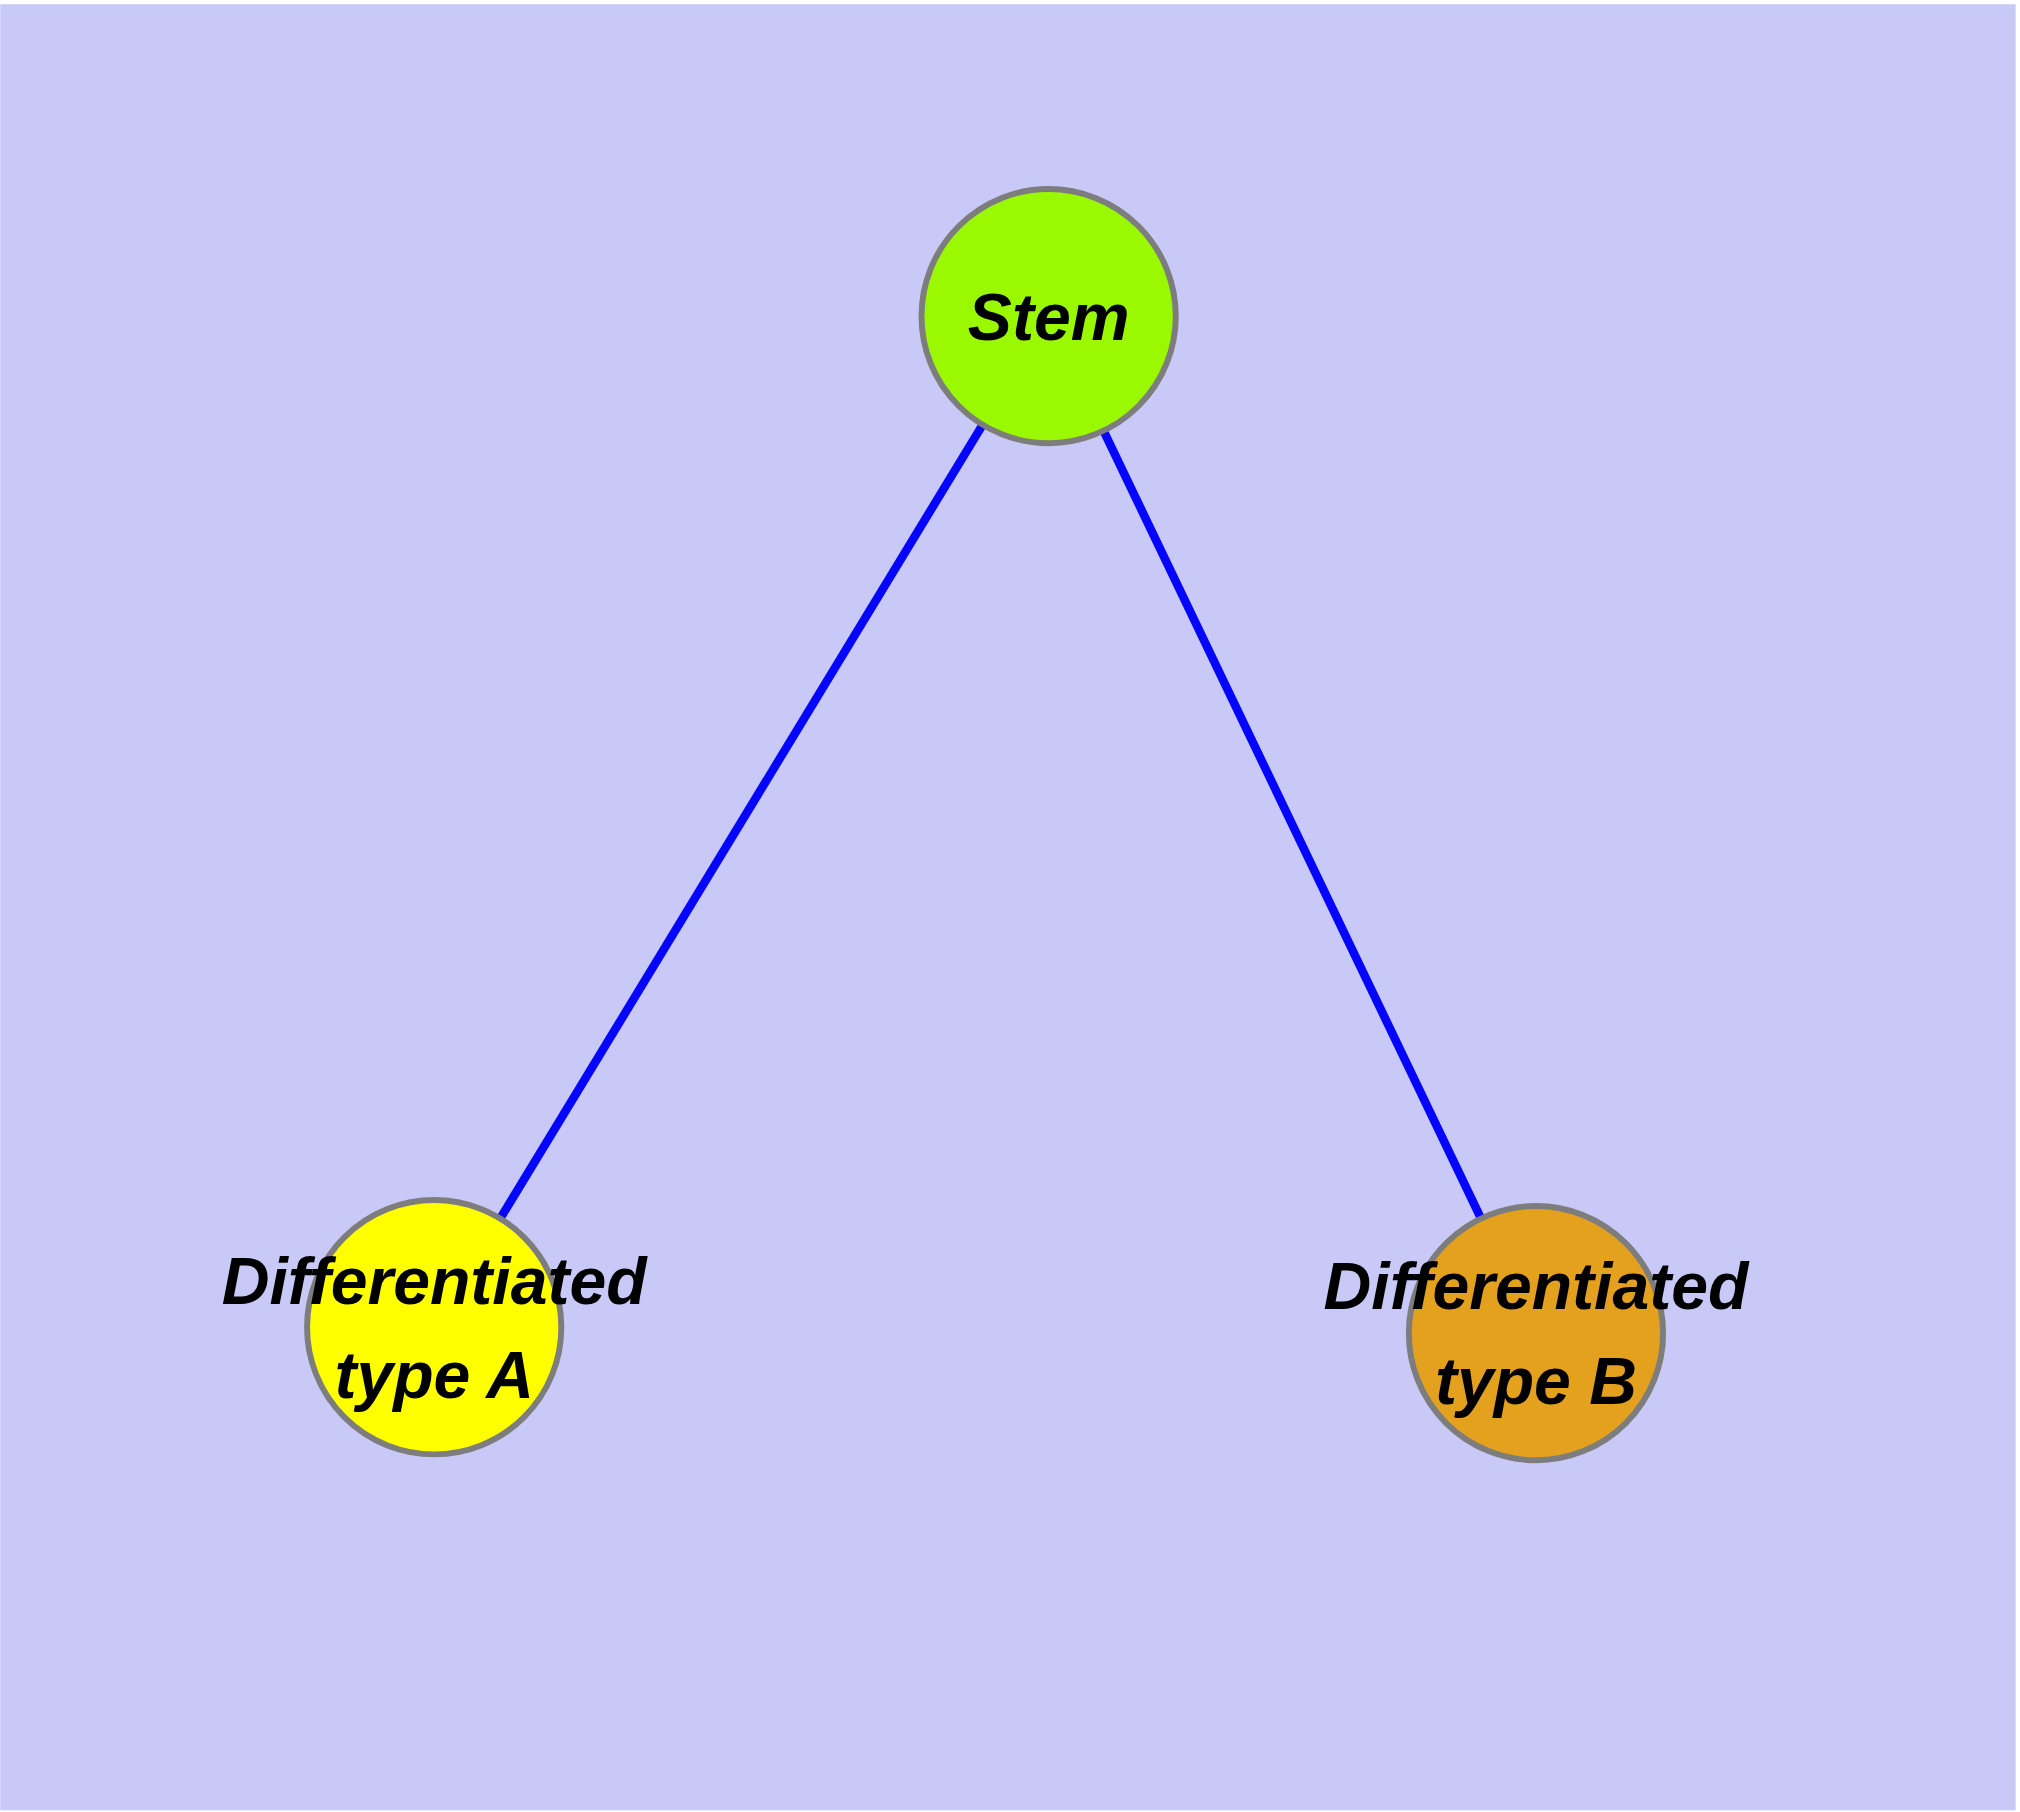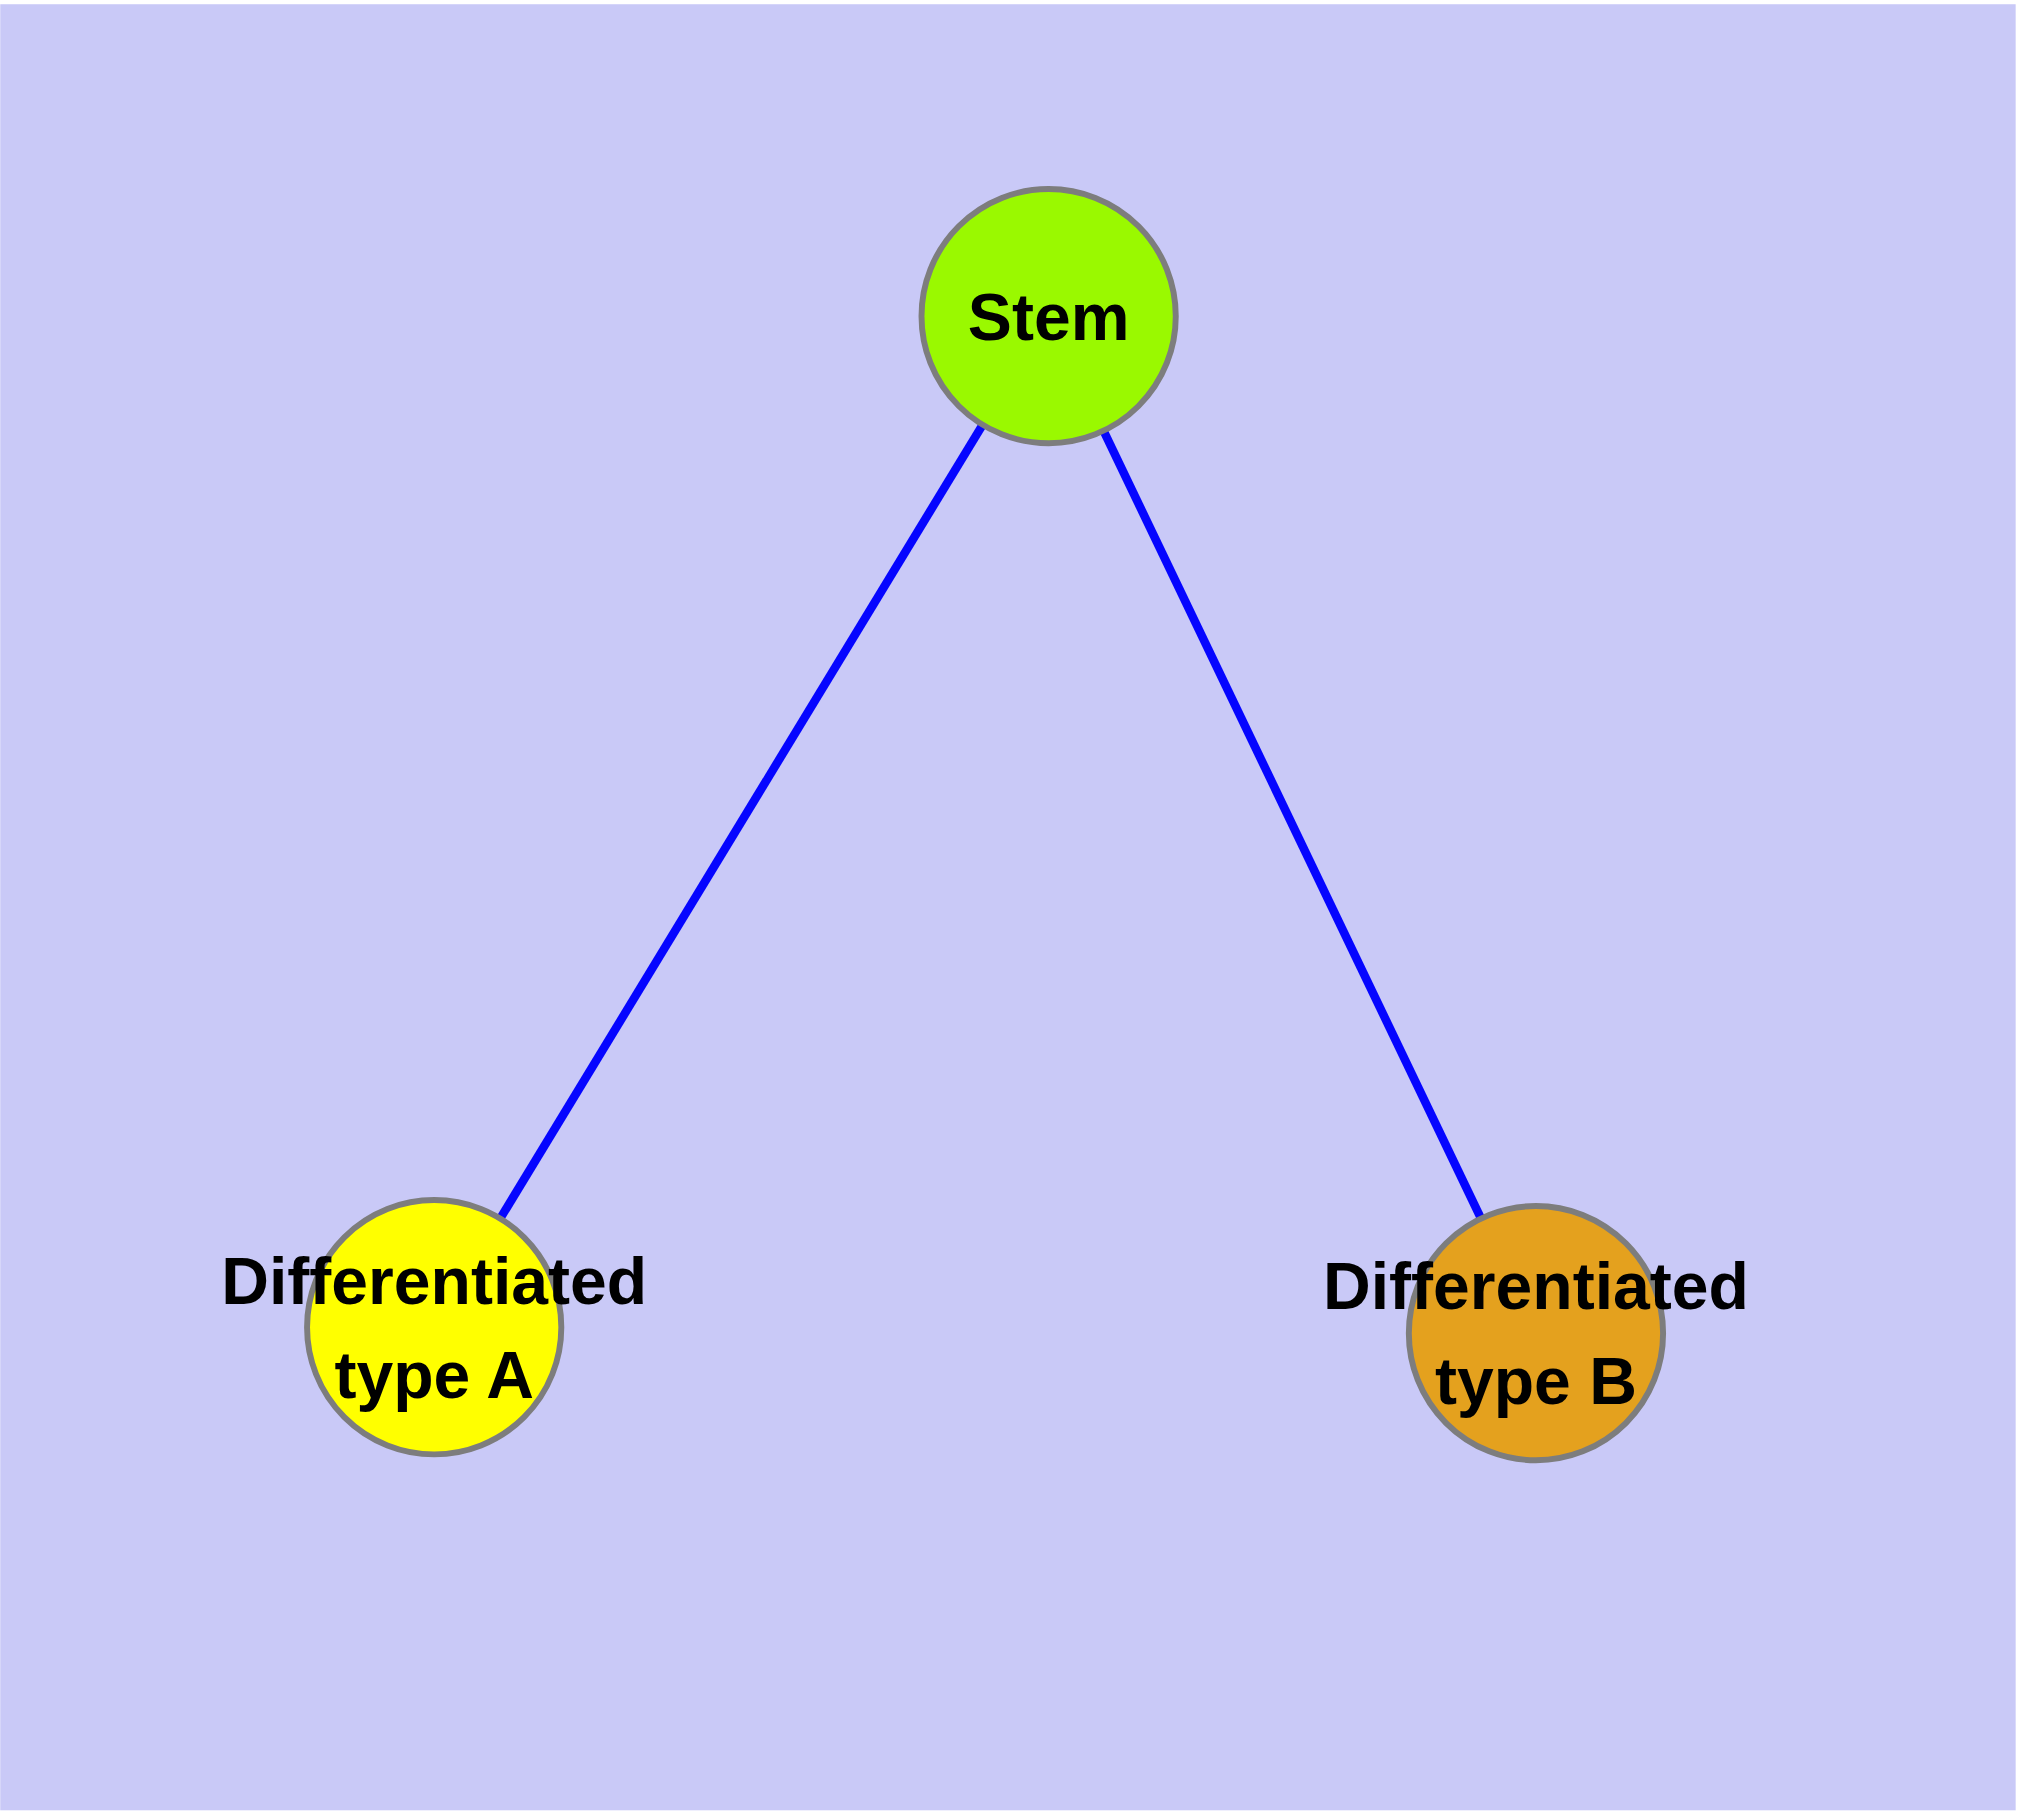--- a/index.html
+++ b/index.html
@@ -7,20 +7,21 @@
     padding: 0;
     background: #FFFFFF;
     font-family: "Liberation Sans", sans-serif;
   }
   .stage {
     width: 2021px;
     height: 1812px;
     position: relative;
     background: #FFFFFF;
     overflow: hidden;
+    font-style: italic;
   }
   svg.graph {
     display: block;
     width: 2021px;
     height: 1812px;
   }
   .node-label {
     font-family: "Liberation Sans", sans-serif;
     font-weight: bold;
     fill: #000000;

